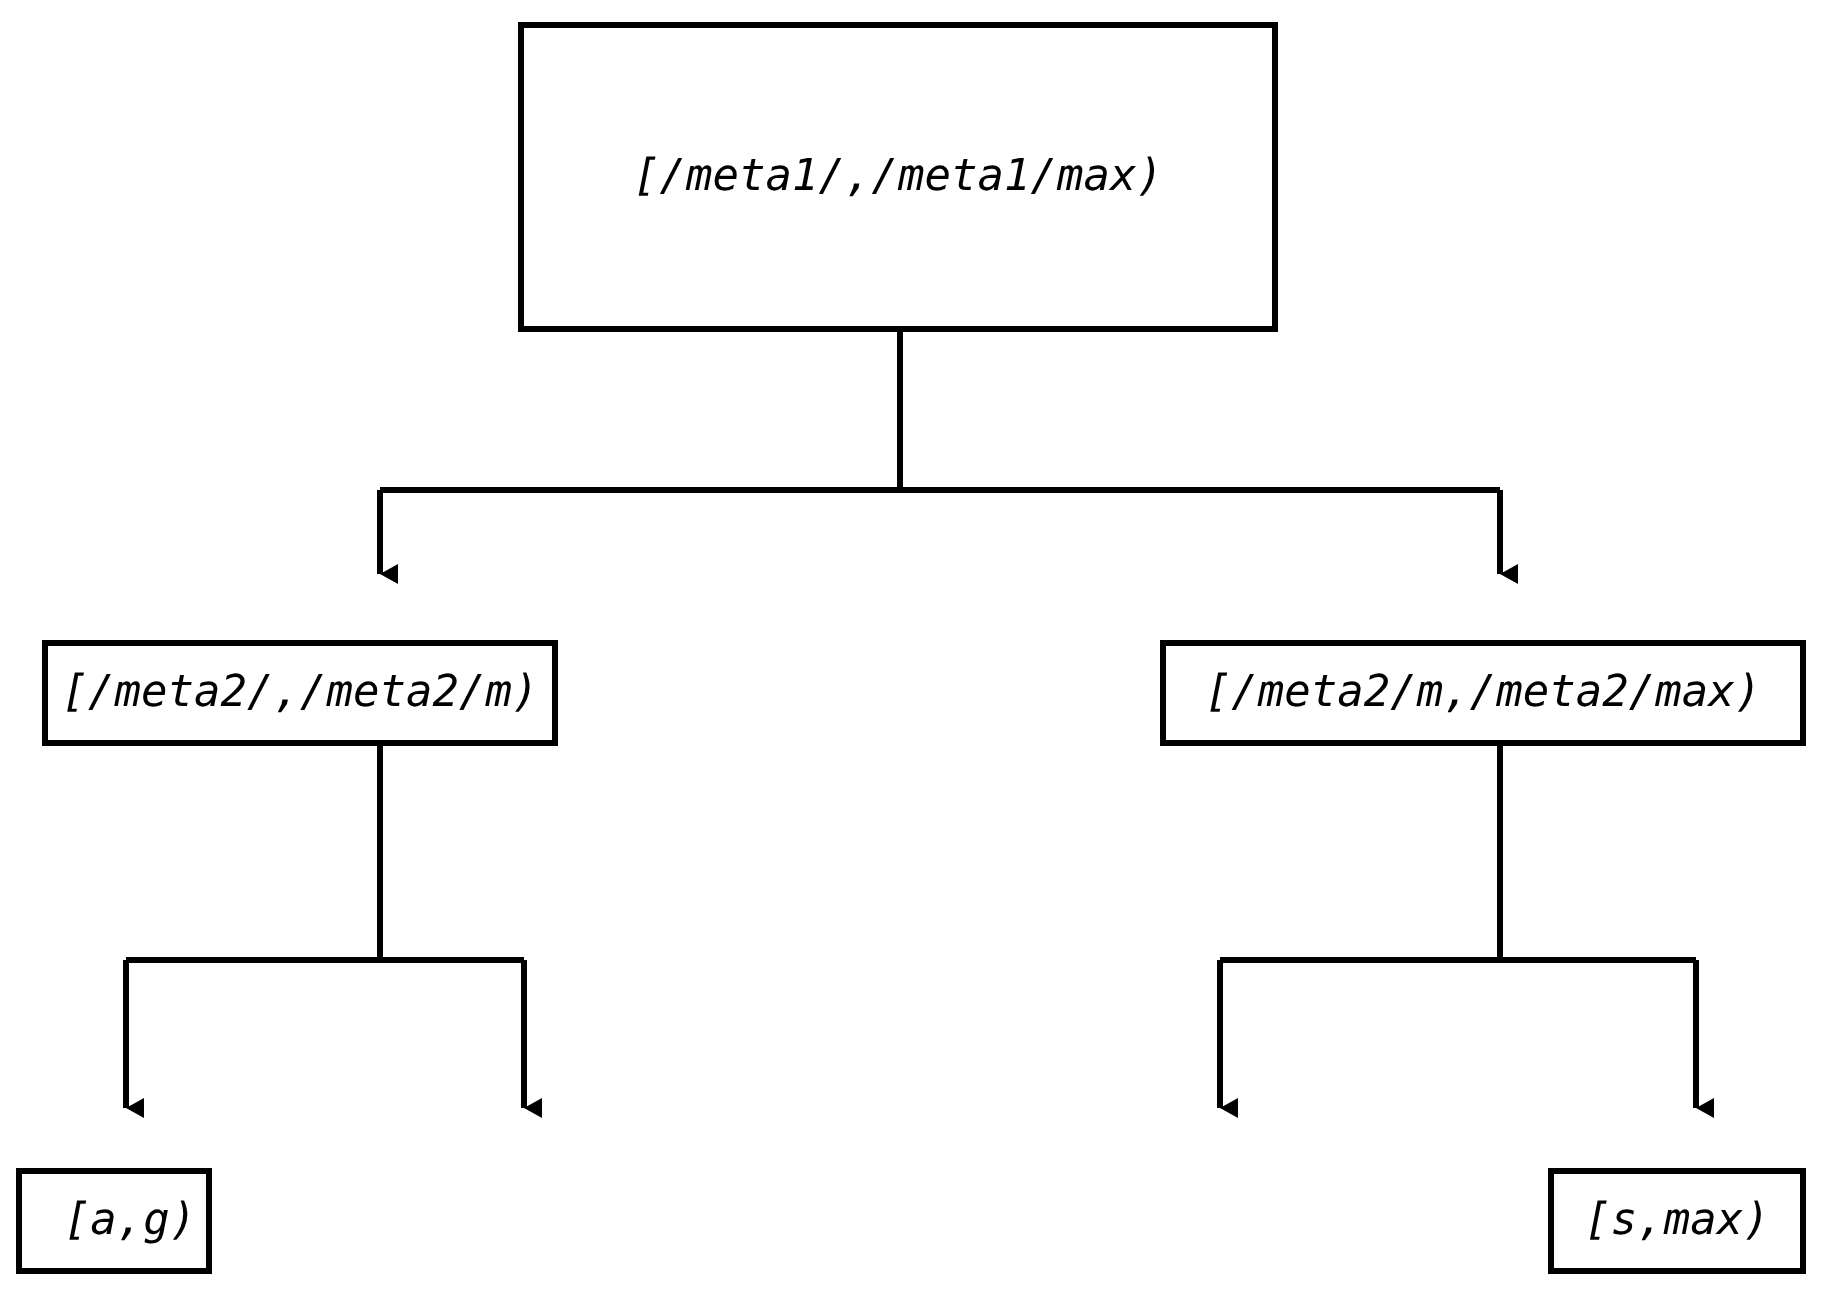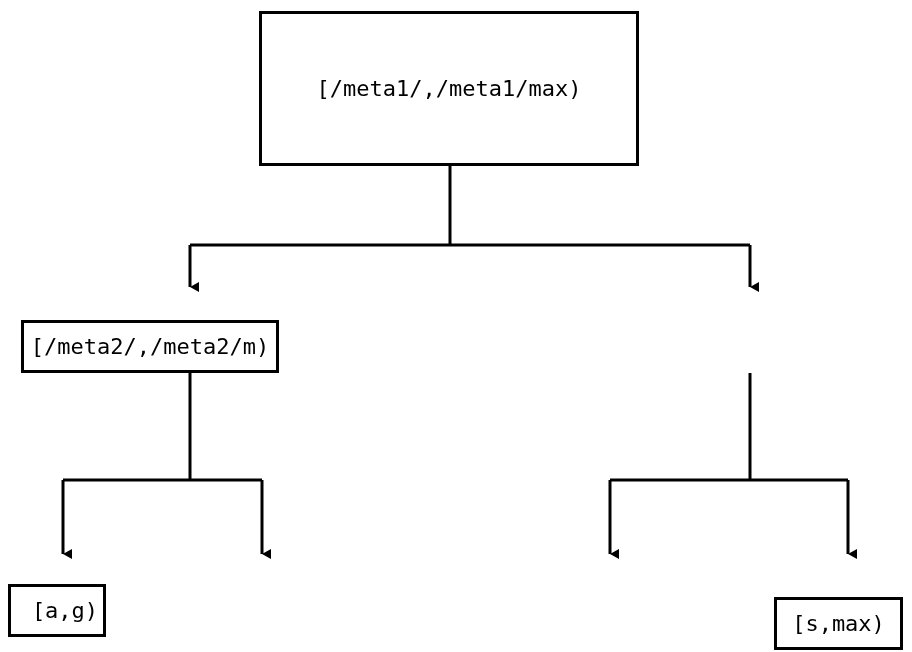--- a/index.html
+++ b/index.html
@@ -33,20 +33,21 @@
     display: flex;
     align-items: center;
     justify-content: center;
     text-align: center;
   }
   .node-label {
     font-family: "DejaVu Sans Mono", monospace;
     color: #000000;
     white-space: pre;
     letter-spacing: 0px;
+    font-style: italic;
   }
   .node-root .node-label { font-size: 22px; }
   .node-mid  .node-label { font-size: 22px; }
   .node-leaf .node-label { font-size: 22px; }
 </style>
 </head>
 <body>
 
 <div id="canvas">
 
@@ -80,24 +81,27 @@
   </svg>
 
   <div class="node-box node-root" style="left:259px; top:11px; width:380px; height:155px;">
     <span class="node-label">[/meta1/,/meta1/max)</span>
   </div>
 
   <div class="node-box node-mid" style="left:21px; top:320px; width:258px; height:53px;">
     <span class="node-label">[/meta2/,/meta2/m)</span>
   </div>
 
+  <div class="node-box node-mid" style="left:580px; top:320px; width:323px; height:53px;">
+    <span class="node-label">[/meta2/m,/meta2/max)</span>
+  </div>
 
   <div class="node-box node-leaf" style="left:8px; top:584px; width:98px; height:53px;padding-left:16px;">
     <span class="node-label">[a,g)</span>
   </div>
 
 
 
-  <div class="node-box node-leaf" style="left:774px; top:584px; width:129px; height:53px;margin-top:13px;">
+  <div class="node-box node-leaf" style="left:774px; top:584px; width:129px; height:53px;">
     <span class="node-label">[s,max)</span>
   </div>
 
 </div>
 
 </body></html>

